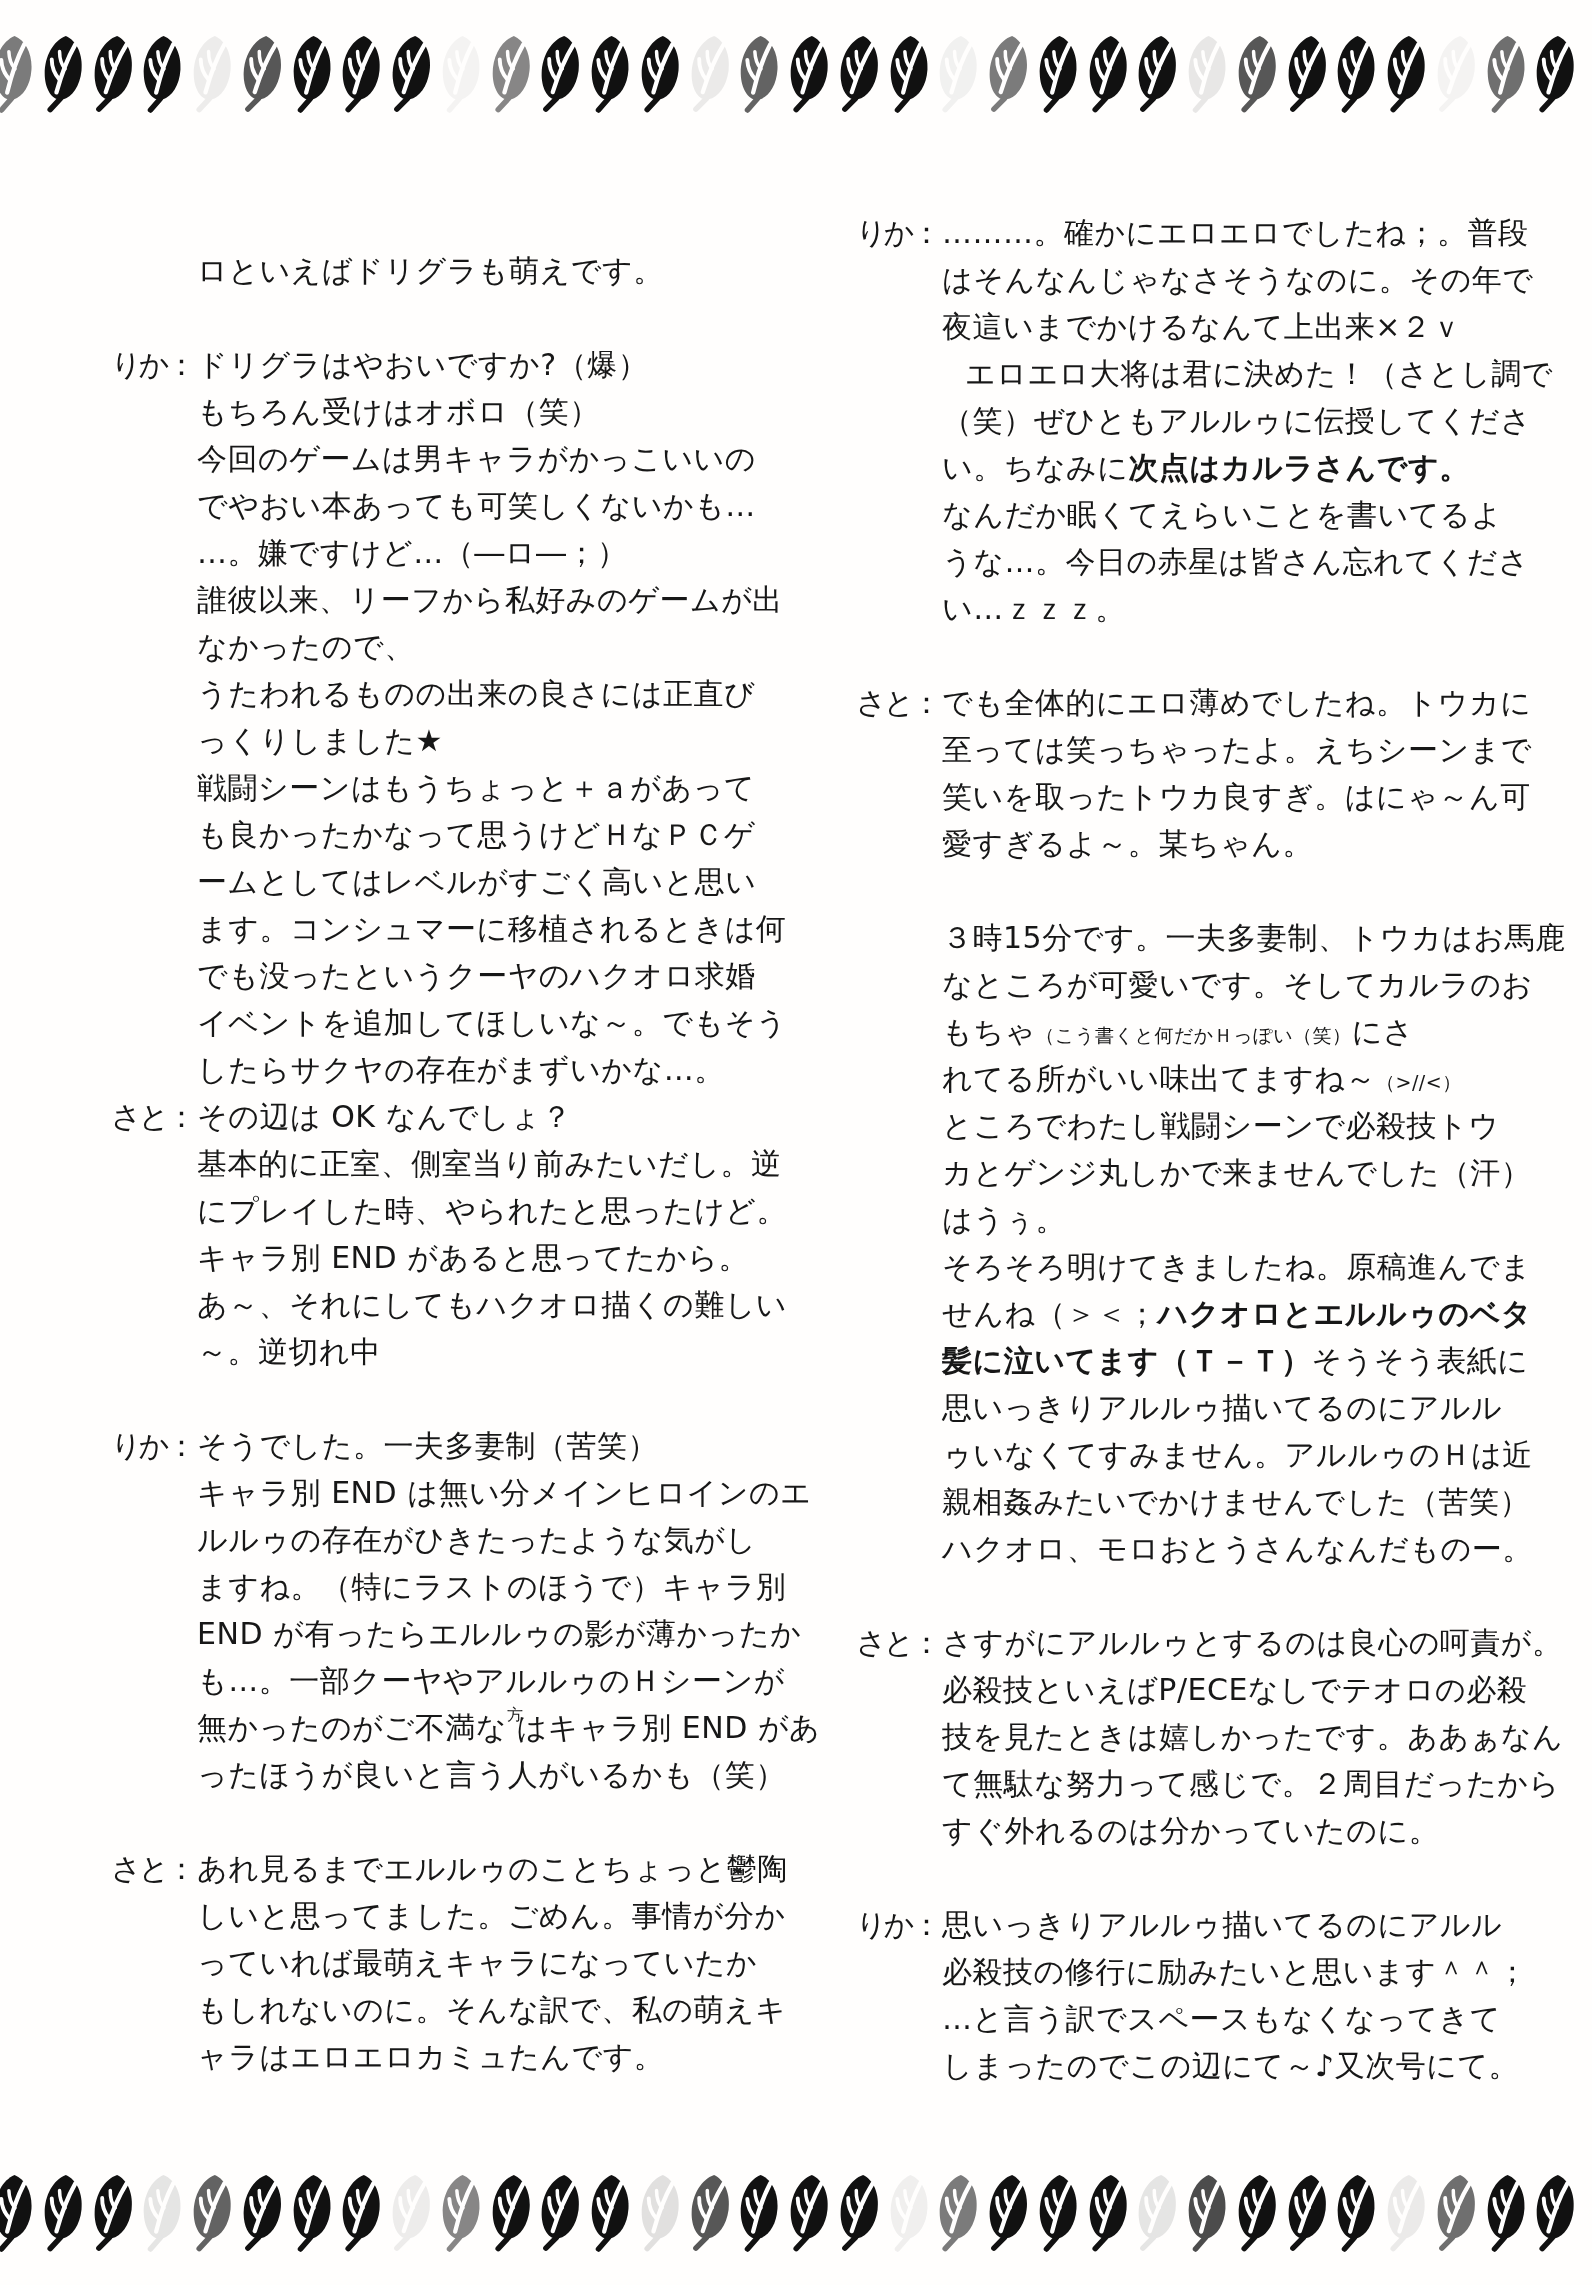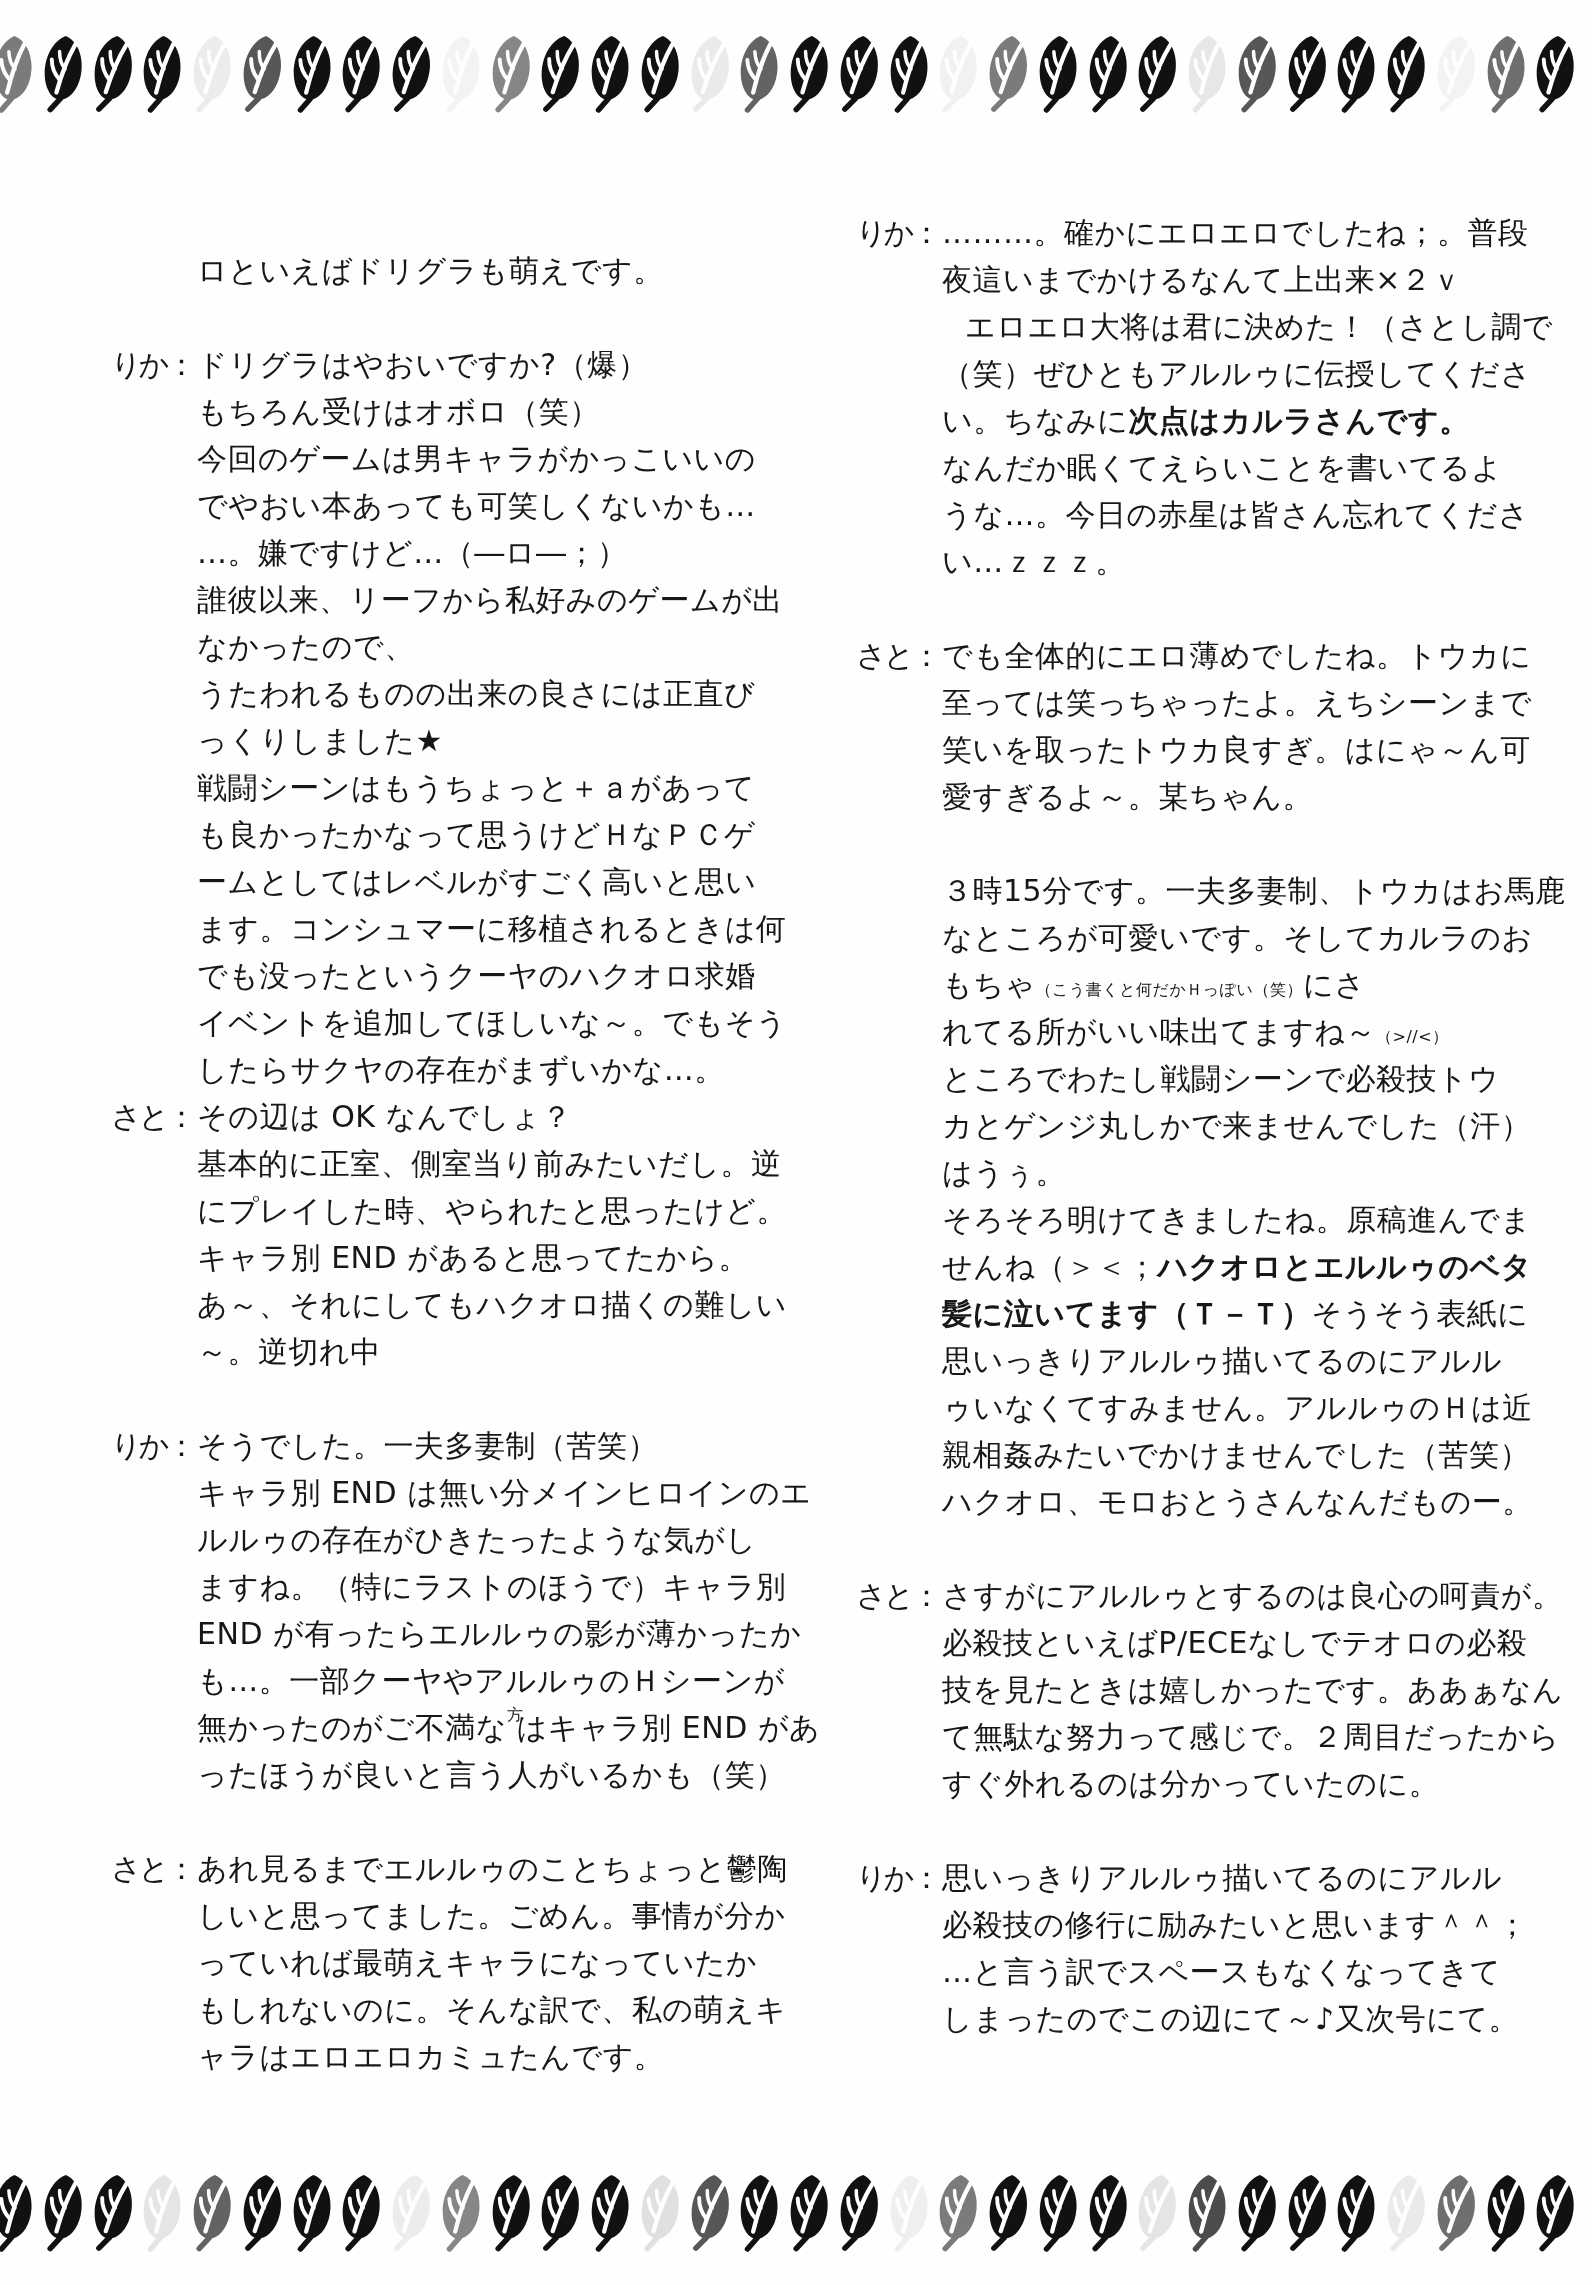--- a/index.html
+++ b/index.html
@@ -28,21 +28,21 @@
   #col-right{left:856px;width:736px;}
   .line{height:47px;padding-left:86px;}
   .line.has-speaker{padding-left:0;}
   .line.ind1{padding-left:109px;}
   .line.blank{padding-left:0;}
   .speaker{
     display:inline-block;width:86px;
     letter-spacing:-3px;
   }
   .bold{font-weight:700;}
-  .small{font-size:16px;}
+  .small{font-size:19px;}
   .sup{
     display:inline-block;
     font-size:16px;
     transform:translateY(-18px);
     width:0.6em;
   }
 </style>
 </head>
 <body>
 
@@ -195,20 +195,21 @@
       <div class="line"><span>ったほうが良いと言う人がいるかも（笑）</span></div>
       <div class="line blank"></div>
       <div class="line has-speaker"><span class="speaker">さと：</span><span>あれ見るまでエルルゥのことちょっと鬱陶</span></div>
       <div class="line"><span>しいと思ってました。ごめん。事情が分か</span></div>
       <div class="line"><span>っていれば最萌えキャラになっていたか</span></div>
       <div class="line"><span>もしれないのに。そんな訳で、私の萌えキ</span></div>
       <div class="line"><span>ャラはエロエロカミュたんです。</span></div>
     </div>
   <div id="col-right" class="column">
       <div class="line has-speaker"><span class="speaker">りか：</span><span>………。確かにエロエロでしたね；。普段</span></div>
+      <div class="line"><span>はそんなんじゃなさそうなのに。その年で</span></div>
       <div class="line"><span>夜這いまでかけるなんて上出来×２ｖ</span></div>
       <div class="line ind1"><span>エロエロ大将は君に決めた！（さとし調で</span></div>
       <div class="line"><span>（笑）ぜひともアルルゥに伝授してくださ</span></div>
       <div class="line"><span>い。ちなみに</span><span class="bold">次点はカルラさんです。</span></div>
       <div class="line"><span>なんだか眠くてえらいことを書いてるよ</span></div>
       <div class="line"><span>うな…。今日の赤星は皆さん忘れてくださ</span></div>
       <div class="line"><span>い…ｚｚｚ。</span></div>
       <div class="line blank"></div>
       <div class="line has-speaker"><span class="speaker">さと：</span><span>でも全体的にエロ薄めでしたね。トウカに</span></div>
       <div class="line"><span>至っては笑っちゃったよ。えちシーンまで</span></div>

